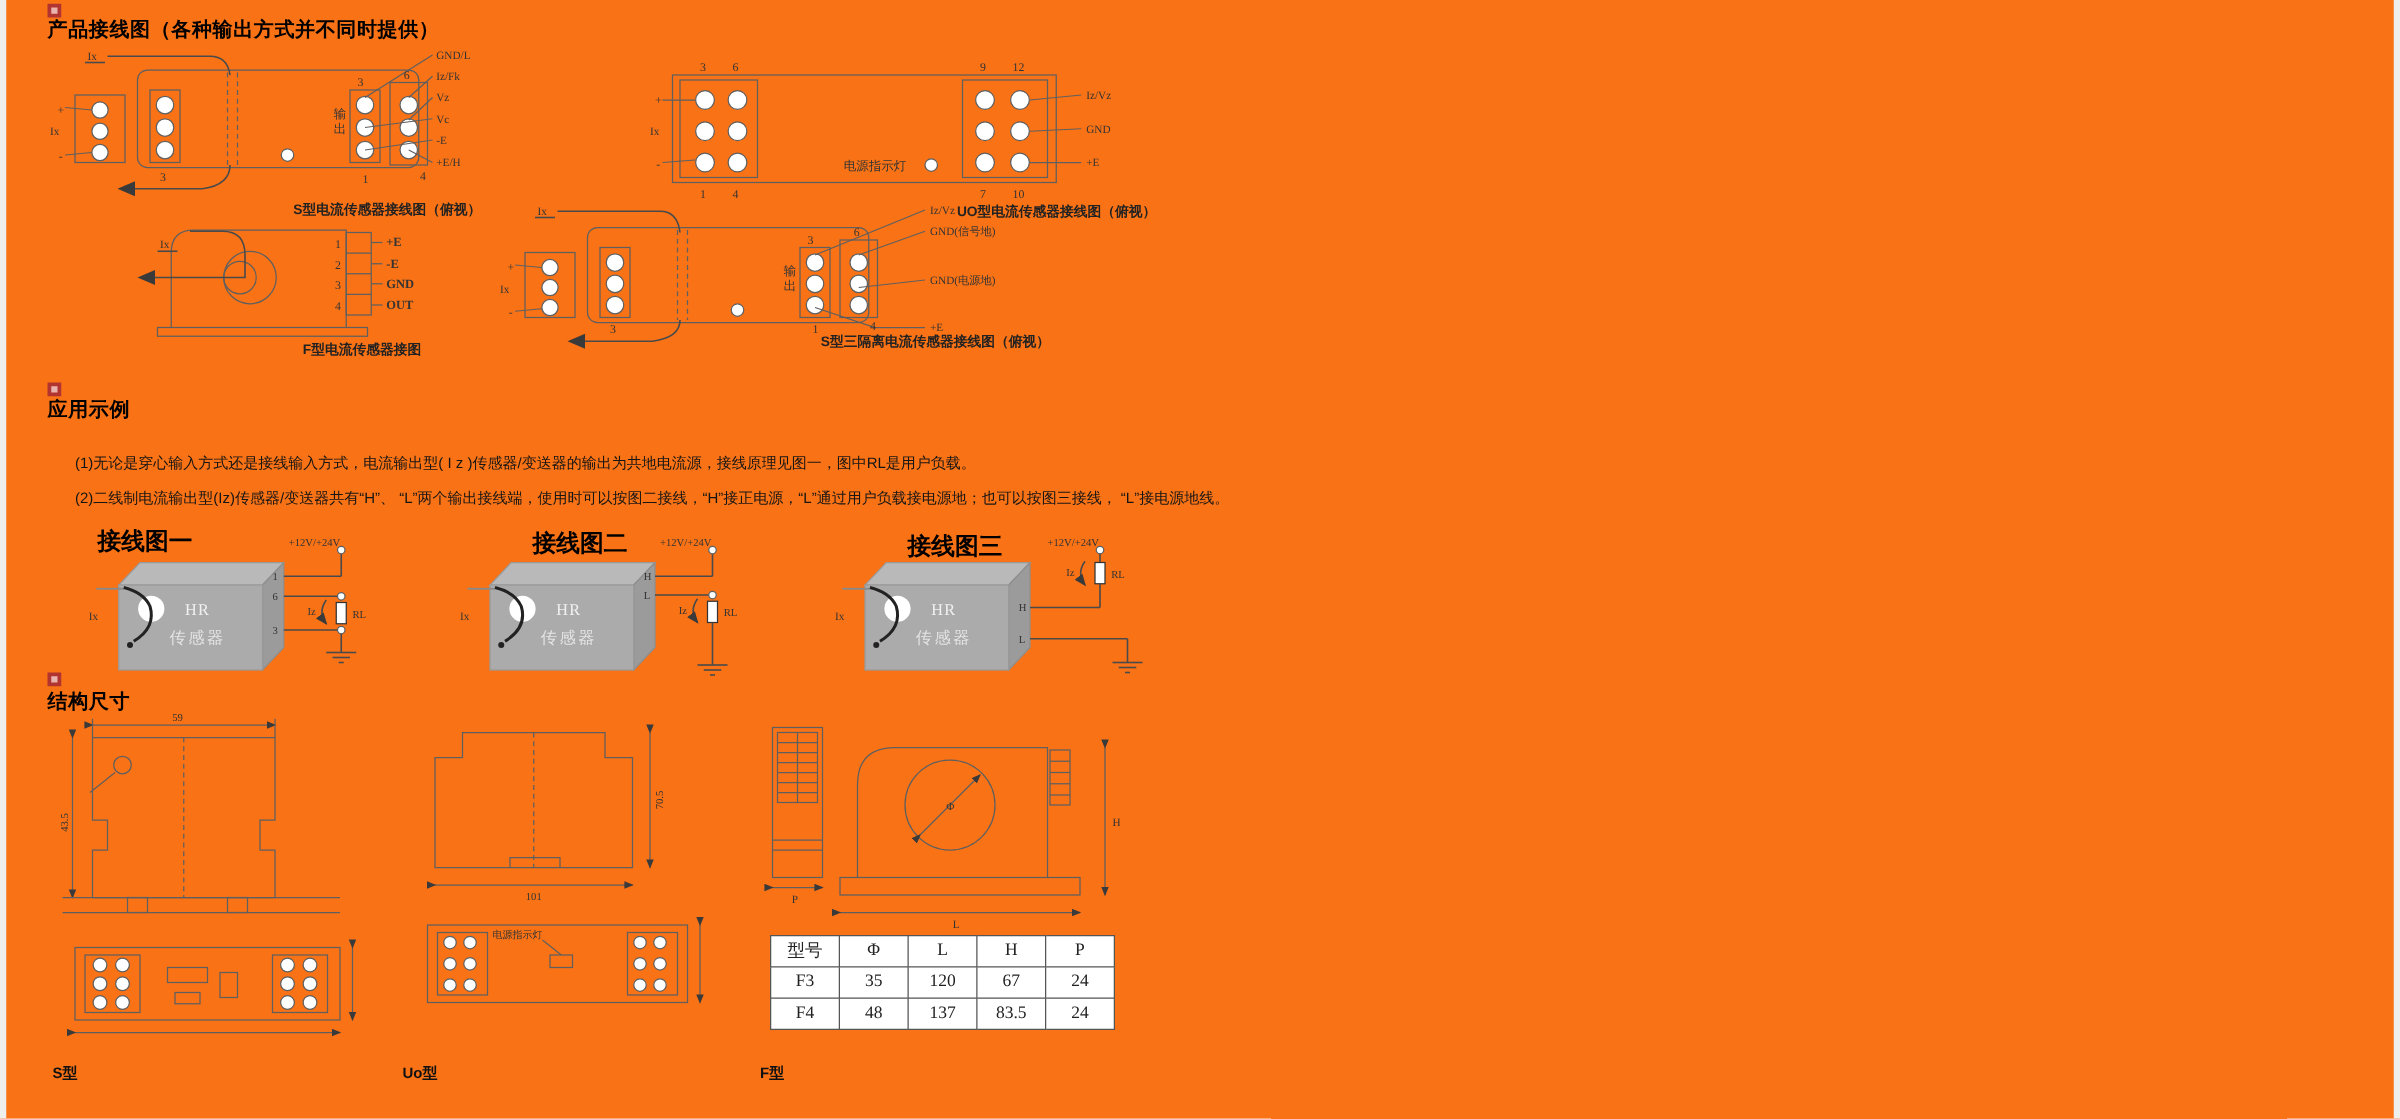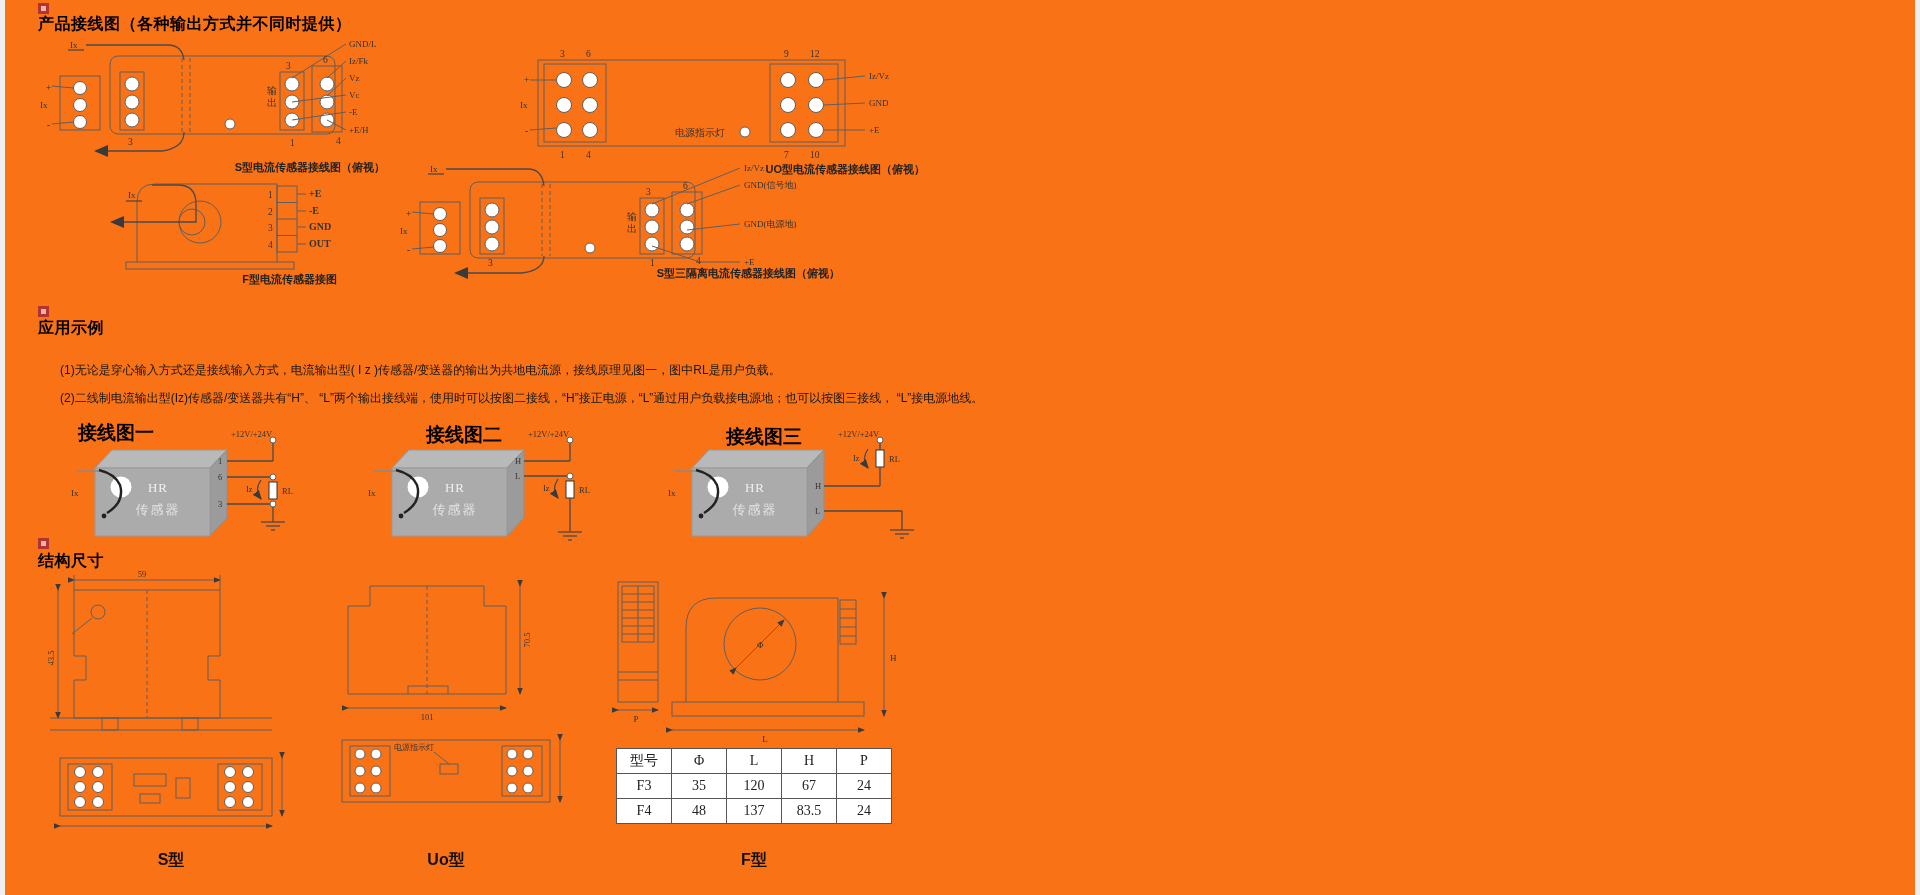--- a/index.html
+++ b/index.html
@@ -3,21 +3,21 @@
 <meta charset="utf-8">
 <style>
   html,body{margin:0;padding:0;background:#fff;}
   .canvas{position:relative;width:1920px;height:895px;background:#f97316;overflow:hidden;
           font-family:"Liberation Sans",sans-serif;color:#111;}
   .edge{position:absolute;top:0;bottom:0;width:5px;background:#efefef;}
   .marker{position:absolute;width:11px;height:11px;background:#b23430;}
   .marker::after{content:"";position:absolute;left:3px;top:3px;width:5px;height:5px;background:#e9b3ae;}
   .h1{position:absolute;font-size:16px;font-weight:bold;color:#000;white-space:nowrap;letter-spacing:0.5px;}
   .cap{position:absolute;font-size:11px;font-weight:bold;color:#222;text-align:right;white-space:nowrap;}
-  .cap2{position:absolute;font-size:16px;font-weight:bold;color:#111;text-align:center;white-space:nowrap;}
+  .cap2{position:absolute;font-size:12px;font-weight:bold;color:#111;text-align:left;white-space:nowrap;}
   .para{position:absolute;font-size:12px;color:#151515;white-space:nowrap;}
   .figlabel{position:absolute;font-size:19px;font-weight:bold;color:#000;white-space:nowrap;margin-left:40px;}
   svg.diag{position:absolute;overflow:visible;}
   .tline{stroke:#5f5f5f;fill:none;stroke-width:1;}
   .tline2{stroke:#5f5f5f;fill:#ffffff;stroke-width:1;}
   .dash{stroke:#5f5f5f;fill:none;stroke-width:1;stroke-dasharray:4 3;}
   .wire{stroke:#4a4a4a;fill:none;stroke-width:1.3;}
   .ah{fill:#3a3a3a;}
   text{fill:#333;}
   .lat{font:9px "Liberation Serif",serif;}

